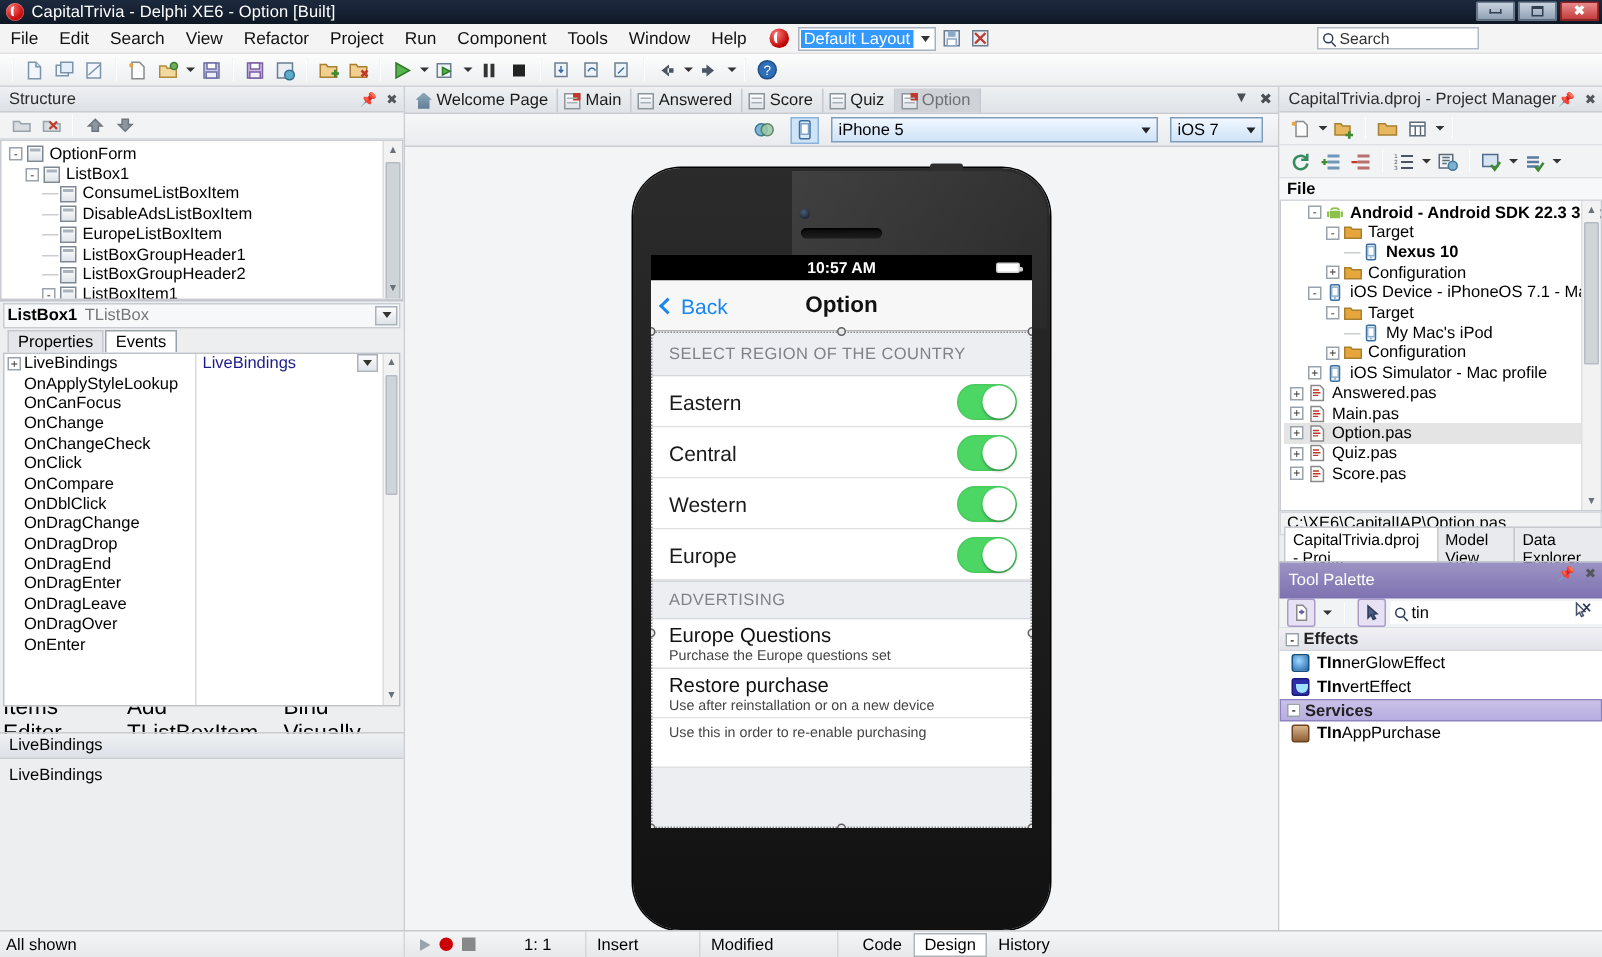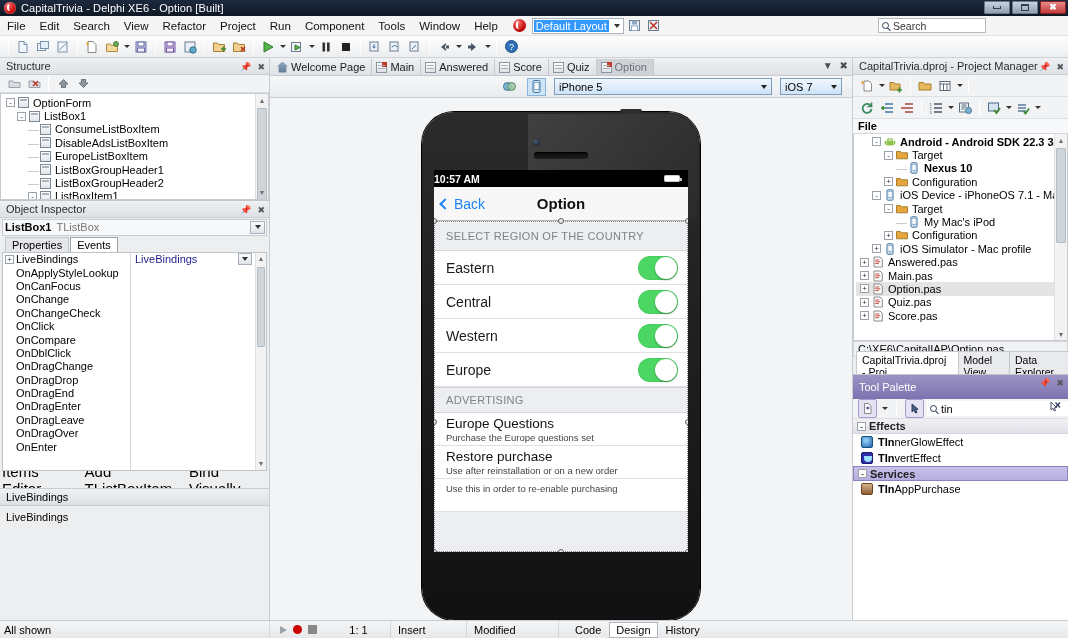--- a/index.html
+++ b/index.html
@@ -172,21 +172,21 @@
     background:linear-gradient(110deg, rgba(255,255,255,.10), rgba(255,255,255,.02));
     border-radius:0 30px 0 0; pointer-events:none;
   }
   .cam{ position:absolute; top:27px; left:50%; margin-left:-28px; width:7px;height:7px;border-radius:50%;
         background:radial-gradient(circle at 40% 35%,#4a5a74,#10151f);}
   .speaker{ position:absolute; top:40px; left:50%; margin-left:-27px; width:54px;height:7px;border-radius:4px;
         background:linear-gradient(180deg,#0a0a0a,#1e1e1e); box-shadow:inset 0 1px 1px #000;}
   .topbtn{ position:absolute; top:-3px; right:58px; width:22px;height:5px;background:#2e2e2e;border-radius:2px;}
 
   .screen{ width:254px; background:#ffffff; overflow:hidden; position:relative; }
-  .ios-status{ height:17px; background:#000; color:#fff; display:flex;align-items:center;justify-content:flex-start;
+  .ios-status{ height:17px; background:#000; color:#fff; display:flex;align-items:center;justify-content:center;
                font-size:10.5px; font-weight:bold; position:relative;}
   .ios-batt{ position:absolute; right:8px; top:5px; width:16px;height:7px;border:1px solid #cfcfcf;border-radius:1.5px;background:#fff;}
   .ios-batt::after{content:"";position:absolute;right:-3px;top:2px;width:2px;height:3px;background:#cfcfcf;border-radius:0 1px 1px 0;}
   .ios-nav{ height:34px; background:#f7f7f7; border-bottom:1px solid #b2b2b2;
             display:flex; align-items:center; position:relative;}
   .ios-back{ display:flex;align-items:center; color:#1a86f0; font-size:14px; margin-left:7px; }
   .chev{ width:8px;height:8px;border-left:2.3px solid #1a86f0;border-bottom:2.3px solid #1a86f0;transform:rotate(45deg);margin-right:5px;}
   .ios-title{ position:absolute; left:0;right:0; text-align:center; font-size:15px; font-weight:bold; color:#111;}
 
   .designer-area{ position:relative; }
@@ -520,27 +520,20 @@
             </div>
           </div>
         <div class="vscroll">
           <div class="arrU">▲</div>
           <div class="thumb" style="top:14px;height:110px;"></div>
           <div class="arrD">▼</div>
         </div>
       </div>
 
       <div class="oi">
-        <div class="panel-head">
-          <span>Object Inspector</span>
-          <span class="ctl">
-            <span class="pin"></span>
-            <span class="xclose"></span>
-          </span>
-        </div>
         <div class="oi-obj">
           <b>ListBox1</b>
           <span class="ty">TListBox</span>
           <span class="cbtn"></span>
         </div>
         <div class="oi-tabs">
           <div class="oi-tab">Properties</div>
           <div class="oi-tab active">Events</div>
         </div>
         <div class="oi-grid">
@@ -788,21 +781,21 @@
                   </div>
                 </div>
               <div class="grp-header2">ADVERTISING</div>
               <div id="purchase-rows">
                   <div class="prow">
                     <div class="t1">Europe Questions</div>
                     <div class="t2">Purchase the Europe questions set</div>
                   </div>
                   <div class="prow">
                     <div class="t1">Restore purchase</div>
-                    <div class="t2">Use after reinstallation or on a new order</div>
+                    <div class="t2">Use after reinstallation or on a new device</div>
                   </div>
                   <div class="prow">
                     <div class="t2">Use this in order to re-enable purchasing</div>
                   </div>
                 </div>
               <div class="blankarea"></div>
             </div>
           </div>
         </div>
       </div>

